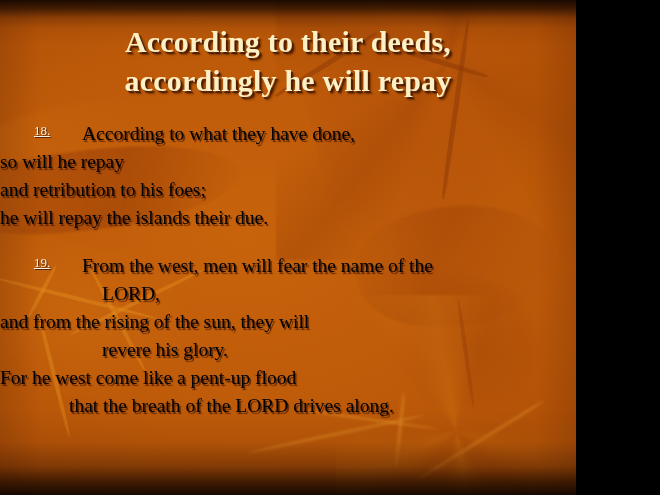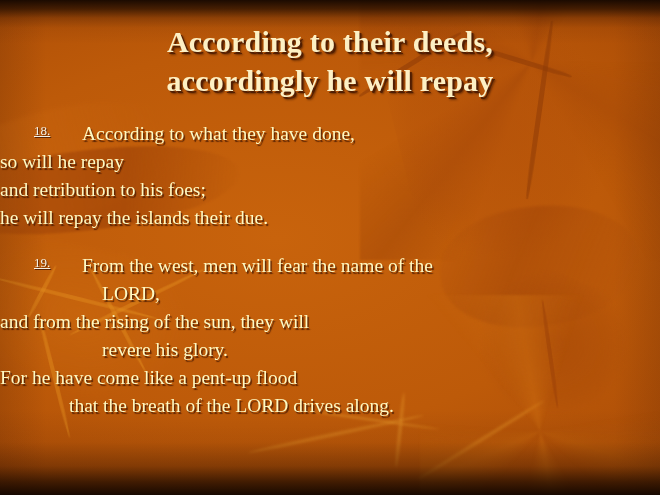--- a/index.html
+++ b/index.html
@@ -4,21 +4,21 @@
 <title>Scripture Slide</title>
 <style>
   * { margin:0; padding:0; box-sizing:border-box; }
   html, body {
     width:660px; height:495px;
     overflow:hidden;
     background:#000;
   }
   #slide {
     position:relative;
-    width:660px; height:495px;
+    width:576px; height:495px;
     overflow:hidden;
     font-family:"Liberation Serif", "DejaVu Serif", serif;
     background:#bf5c08;
   }
 
   
   .bg-base {
     position:absolute; inset:0;
     background:
       radial-gradient(ellipse 110% 85% at 42% 48%, #c8630c 0%, #bd5a09 45%, #ab4c06 78%, #9a4205 100%);
@@ -203,21 +203,21 @@
     top:3px;
     font-size:13px;
     color:#f6f2e6;
     text-shadow:1px 1px 1px rgba(60,20,2,0.75);
     text-decoration:underline;
   }
   .verse-lines { padding-left:0; }
   .vline {
     font-size:19.5px;
     line-height:28px;
-    color:#fef9c3;
+    color:#000000;
     text-shadow:1.5px 1.5px 1px rgba(66,22,2,0.80);
     white-space:nowrap;
   }
   
   .ind-0 { padding-left:82px; }
   .ind-1 { padding-left:102px; }
   .ind-2 { }
   .ind-3 { padding-left:69px; }
   .ind-4 { }
 
@@ -278,20 +278,20 @@
         </div>
       </div>
 
       <div class="verse" id="verse-19">
         <span class="verse-number">19.</span>
         <div class="verse-lines">
           <div class="vline ind-0">From the west, men will fear the name of the</div>
           <div class="vline ind-1">LORD,</div>
           <div class="vline ind-2">and from the rising of the sun, they will</div>
           <div class="vline ind-1">revere his glory.</div>
-          <div class="vline ind-2">For he have come like a pent-up flood</div>
+          <div class="vline ind-2">For he west come like a pent-up flood</div>
           <div class="vline ind-3">that the breath of the LORD drives along.</div>
         </div>
       </div>
 
     </div>
   </div>
 </div>
 
 </body></html>

